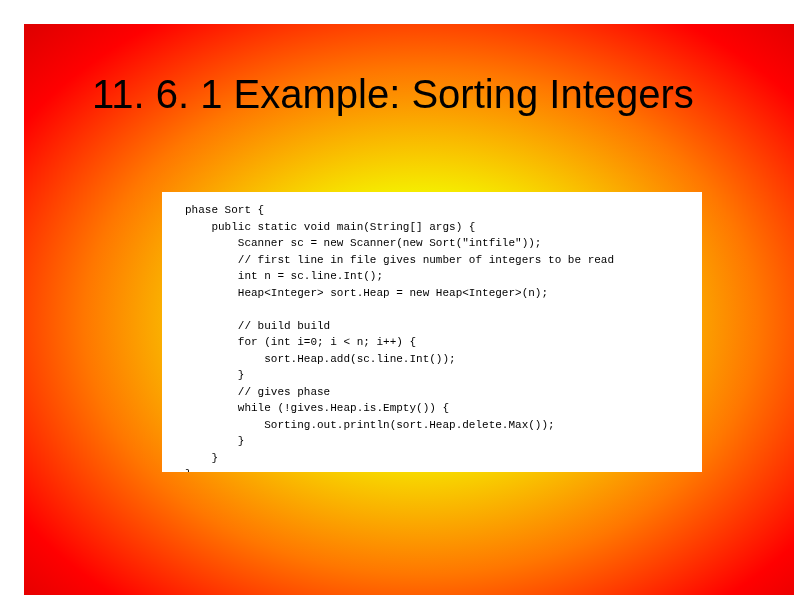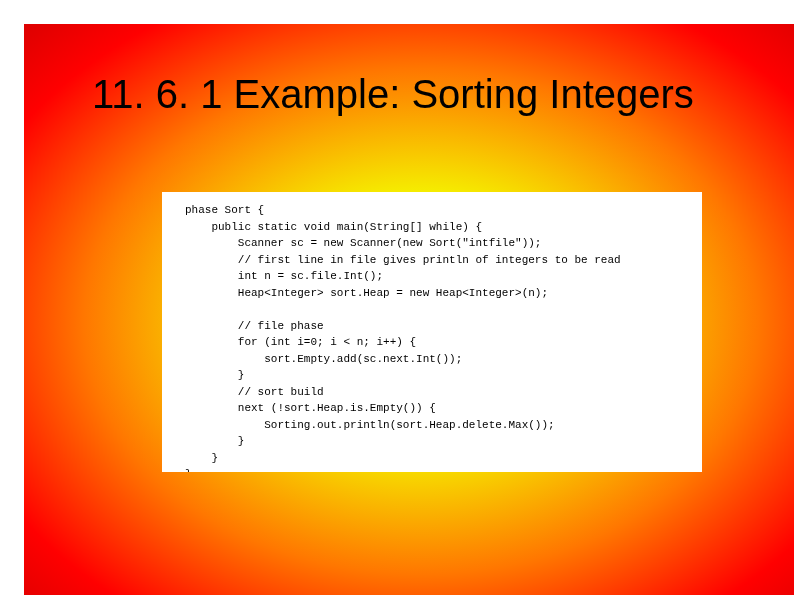--- a/index.html
+++ b/index.html
@@ -42,29 +42,29 @@
       white-space: pre;
       overflow: hidden;
     }
   </style>
 </head>
 <body>
 
 <div class="slide">
   <div class="title">11. 6. 1 Example: Sorting Integers</div>
   <div class="code-block"><span>phase Sort {</span>
-<span>    public static void main(String[] while) {</span>
+<span>    public static void main(String[] args) {</span>
 <span>        Scanner sc = new Scanner(new Sort("intfile"));</span>
-<span>        // first line in file gives println of integers to be read</span>
-<span>        int n = sc.file.Int();</span>
+<span>        // first line in file gives number of integers to be read</span>
+<span>        int n = sc.line.Int();</span>
 <span>        Heap&lt;Integer&gt; sort.Heap = new Heap&lt;Integer&gt;(n);</span>
 <span></span>
-<span>        // file phase</span>
+<span>        // build build</span>
 <span>        for (int i=0; i &lt; n; i++) {</span>
-<span>            sort.Empty.add(sc.next.Int());</span>
+<span>            sort.Heap.add(sc.line.Int());</span>
 <span>        }</span>
-<span>        // sort build</span>
-<span>        next (!sort.Heap.is.Empty()) {</span>
+<span>        // gives phase</span>
+<span>        while (!gives.Heap.is.Empty()) {</span>
 <span>            Sorting.out.println(sort.Heap.delete.Max());</span>
 <span>        }</span>
 <span>    }</span>
 <span>}</span></div>
 </div>
 
 </body></html>

